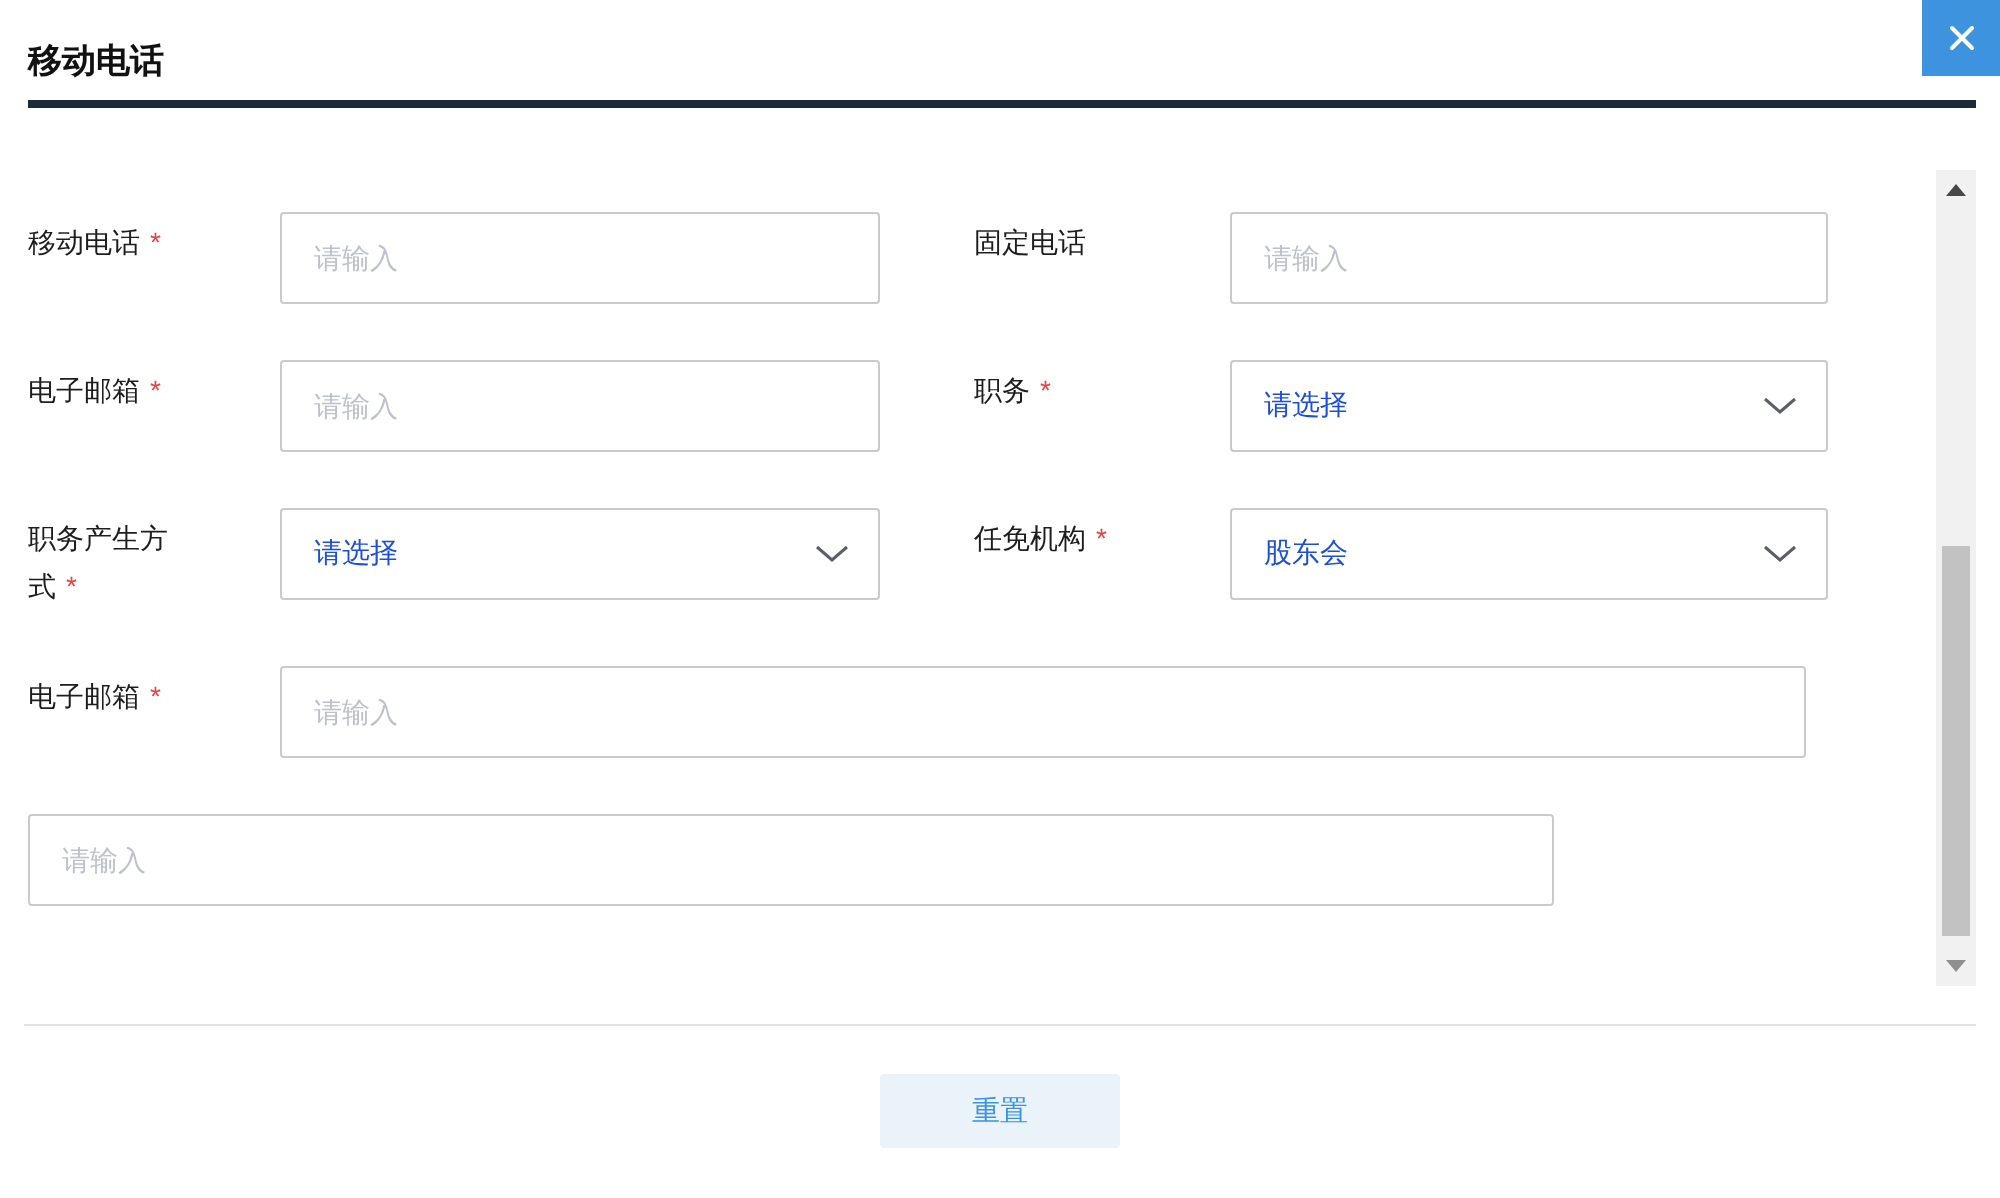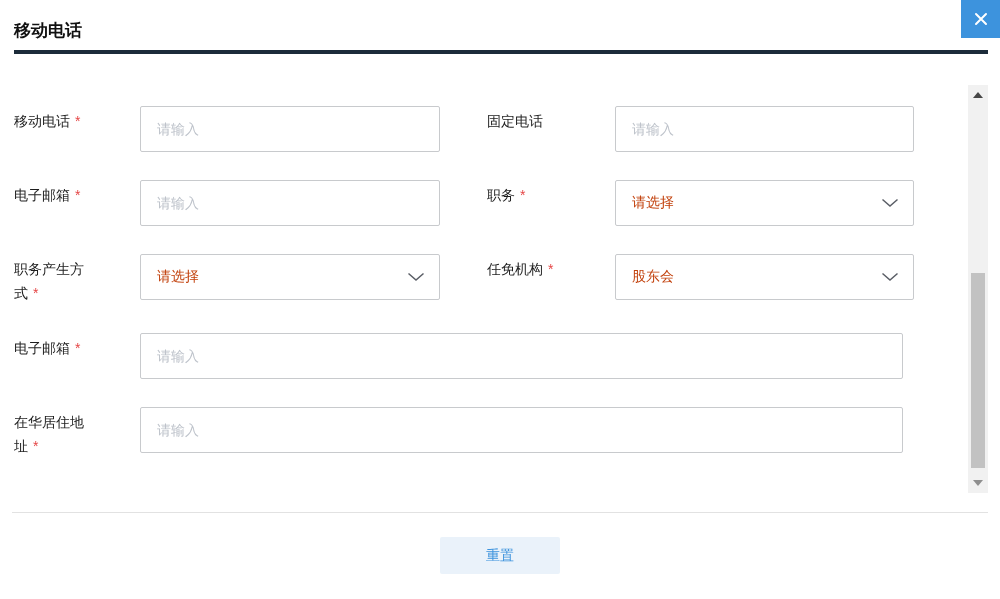--- a/index.html
+++ b/index.html
@@ -49,21 +49,21 @@
     padding: 0 16px; font-size: 14px; color: #ec4899; background: #ffffff;
     font-family: "Liberation Sans", "DejaVu Sans", sans-serif; outline: none;
   }
   .text-input::placeholder { color: #bdc2ca; opacity: 1; }
 
   .select-box {
     width: 100%; height: 46px; border: 1px solid #c8cacd; border-radius: 2px;
     background: #ffffff; display: flex; align-items: center; justify-content: space-between;
     padding: 0 14px 0 16px; cursor: pointer;
   }
-  .select-value { font-size: 14px; color: #c2410c; }
+  .select-value { font-size: 14px; color: #1d4ed8; }
 
   
   .sb-track {
     position: absolute; top: 85px; left: 968px; width: 20px; height: 408px;
     background: #f1f1f1;
   }
   .sb-up {
     position: absolute; top: 7px; left: 5px; width: 0; height: 0; cursor: pointer;
     border-left: 5px solid transparent; border-right: 5px solid transparent;
     border-bottom: 6px solid #474747;
@@ -158,21 +158,20 @@
       </div>
 
       <div class="form-row">
         <div class="flabel"><span>电子邮箱</span><span class="req">*</span></div>
         <div class="field-wide">
           <input class="text-input" type="text" placeholder="请输入" style="">
         </div>
       </div>
 
       <div class="form-row">
-        <div class="flabel"><span>在华居住地址</span><span class="req">*</span></div>
         <div class="field-wide">
           <input class="text-input" type="text" placeholder="请输入" style="">
         </div>
       </div>
 
     </div>
   </div>
 
   <div class="sb-track">
     <div class="sb-up"></div>

